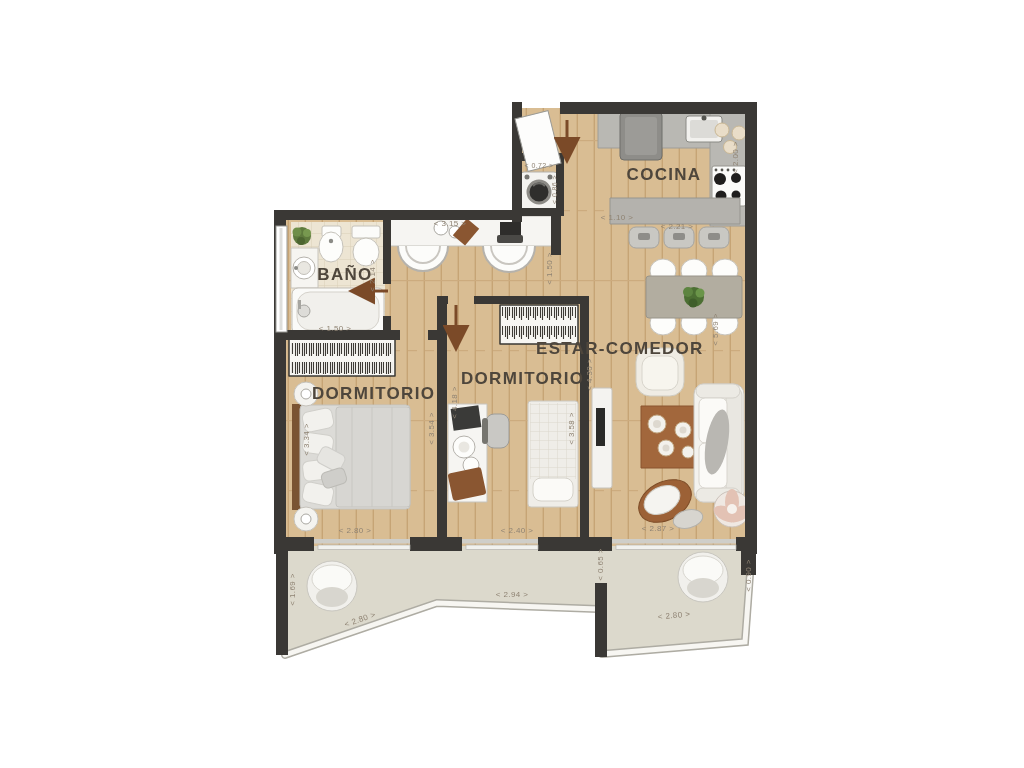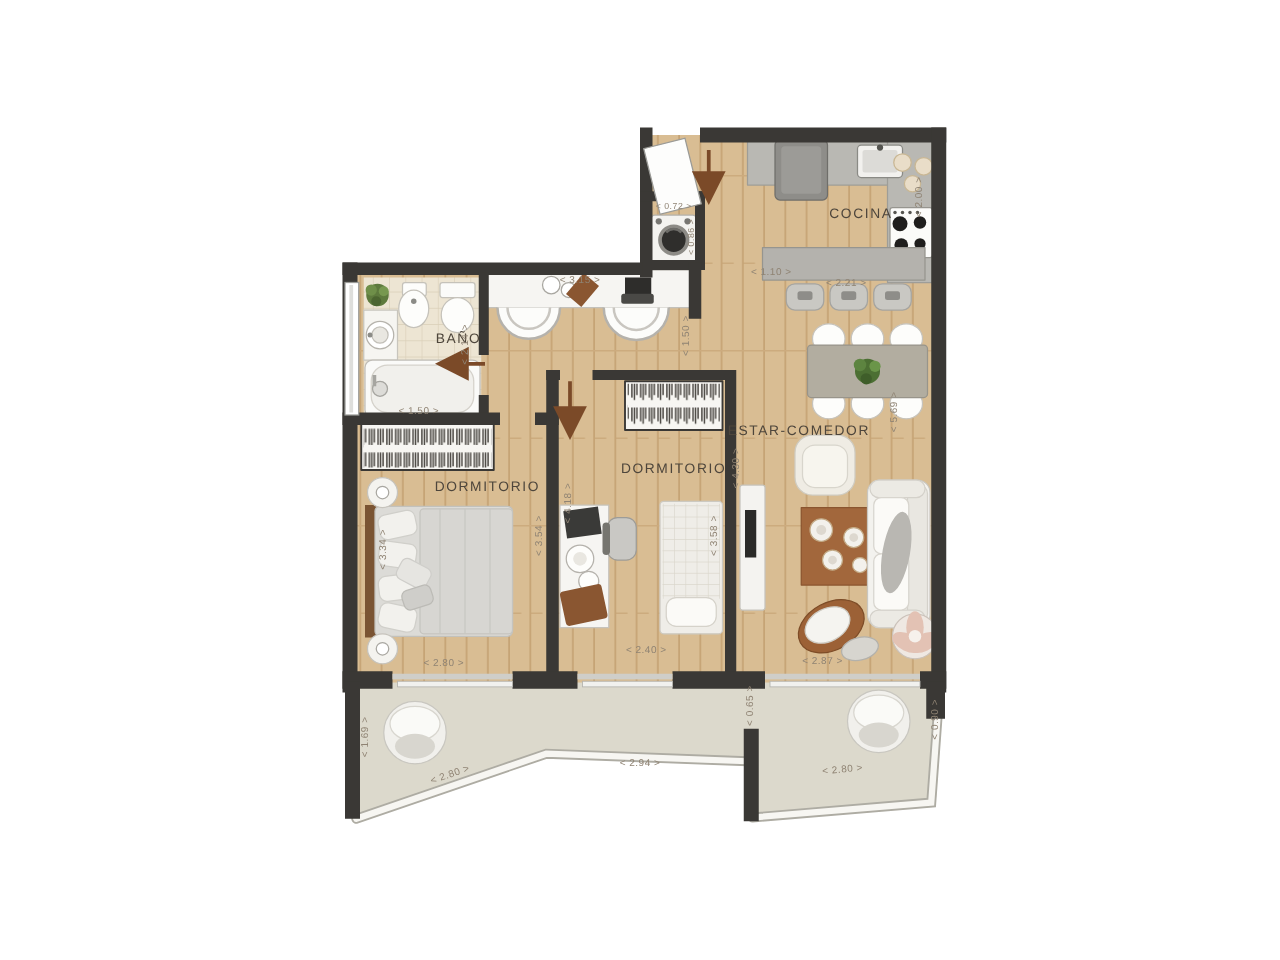--- a/index.html
+++ b/index.html
@@ -1,20 +1,20 @@
 <!DOCTYPE html>
 <html><head>
 <meta charset="utf-8">
 <style>
   html,body{margin:0;padding:0;background:#ffffff;}
   #stage{position:relative;width:1024px;height:768px;background:#ffffff;overflow:hidden;
          font-family:"Liberation Sans","DejaVu Sans",sans-serif;}
   #plan-svg{position:absolute;left:0;top:0;}
   .lbl{position:absolute;text-align:center;pointer-events:none;white-space:nowrap;}
-  .room{font-size:11px;font-weight:normal;color:#4e463c;letter-spacing:1.3px;text-align:right;}
+  .room{font-size:17px;font-weight:bold;color:#4e463c;letter-spacing:1.3px;}
   .dim{font-size:8px;color:#8f8373;letter-spacing:.4px;}
   .v{transform:rotate(-90deg);}
 </style>
 </head>
 <body>
 
 <div id="stage">
 
 <svg id="plan-svg" width="1024" height="768" viewBox="0 0 1024 768">
   <defs>
@@ -318,26 +318,26 @@
 <div class="lbl room" style="left:305px;top:265px;width:80px">BAÑO</div>
 <div class="lbl room" style="left:312px;top:384px;width:120px">DORMITORIO</div>
 <div class="lbl room" style="left:461px;top:369px;width:120px">DORMITORIO</div>
 <div class="lbl room" style="left:614px;top:165px;width:100px">COCINA</div>
 <div class="lbl room" style="left:536px;top:339px;width:160px">ESTAR-COMEDOR</div>
 <div class="lbl room" style="left:451px;top:566px;width:120px"></div>
 
 <div class="lbl dim" style="left:509px;top:162px;width:60px;font-size:7px">&lt; 0.72 &gt;</div>
 <div class="lbl dim" style="left:587px;top:213px;width:60px">&lt; 1.10 &gt;</div>
 <div class="lbl dim" style="left:647px;top:222px;width:60px">&lt; 2.21 &gt;</div>
-<div class="lbl dim" style="left:434px;top:219px;width:60px">&lt; 3.15 &gt;</div>
+<div class="lbl dim" style="left:420px;top:219px;width:60px">&lt; 3.15 &gt;</div>
 <div class="lbl dim" style="left:305px;top:324px;width:60px">&lt; 1.50 &gt;</div>
 <div class="lbl dim" style="left:325px;top:526px;width:60px">&lt; 2.80 &gt;</div>
-<div class="lbl dim" style="left:487px;top:515px;width:60px">&lt; 2.40 &gt;</div>
+<div class="lbl dim" style="left:487px;top:526px;width:60px">&lt; 2.40 &gt;</div>
 <div class="lbl dim" style="left:628px;top:524px;width:60px">&lt; 2.87 &gt;</div>
-<div class="lbl dim" style="left:482px;top:606px;width:60px">&lt; 2.94 &gt;</div>
+<div class="lbl dim" style="left:482px;top:590px;width:60px">&lt; 2.94 &gt;</div>
 
 <div class="lbl dim v" style="left:532px;top:186px;width:44px;font-size:7px">&lt; 0.86 &gt;</div>
 <div class="lbl dim v" style="left:713px;top:153px;width:44px">&lt; 2.00 &gt;</div>
 <div class="lbl dim v" style="left:527px;top:264px;width:44px">&lt; 1.50 &gt;</div>
 <div class="lbl dim v" style="left:350px;top:271px;width:44px">&lt; 2.14 &gt;</div>
 <div class="lbl dim v" style="left:284px;top:435px;width:44px">&lt; 3.34 &gt;</div>
 <div class="lbl dim v" style="left:409px;top:424px;width:44px">&lt; 3.54 &gt;</div>
 <div class="lbl dim v" style="left:432px;top:398px;width:44px">&lt; 4.18 &gt;</div>
 <div class="lbl dim v" style="left:549px;top:424px;width:44px">&lt; 3.58 &gt;</div>
 <div class="lbl dim v" style="left:567px;top:370px;width:44px">&lt; 4.30 &gt;</div>

